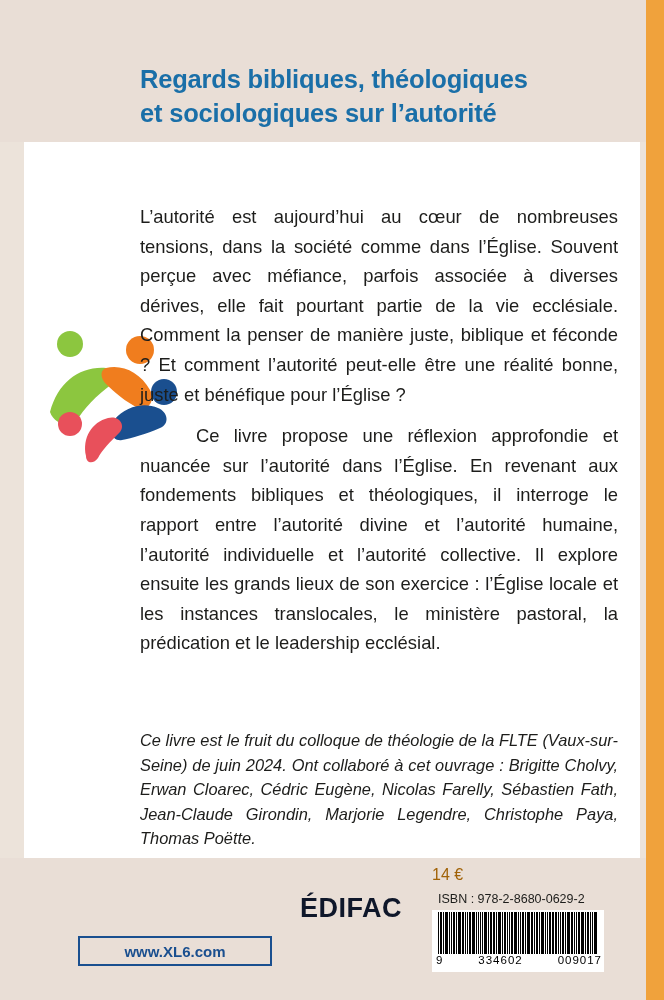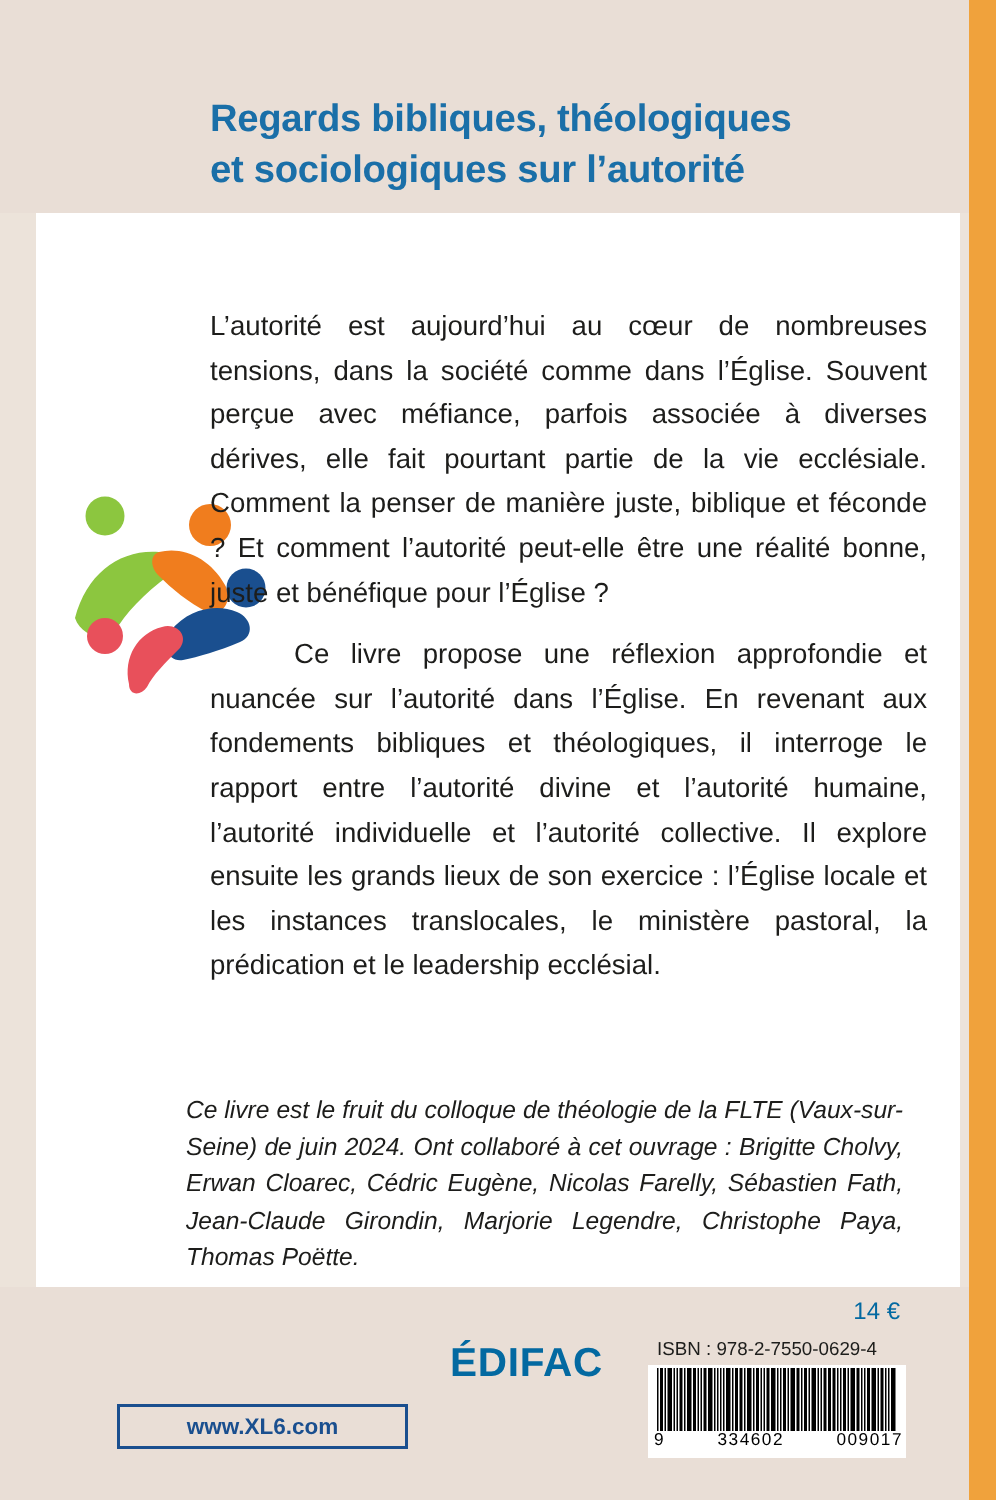--- a/index.html
+++ b/index.html
@@ -83,21 +83,21 @@
     margin: 0 0 12px 0;
     text-align: justify;
     text-justify: inter-word;
   }
   .p-indent { text-indent: 56px; }
   .p1 { margin-bottom: 14px; }
 
   
   .credits {
     position: absolute;
-    left: 124px;
+    left: 140px;
     top: 728px;
     width: 478px;
     font-style: italic;
     font-size: 16.4px;
     line-height: 24.5px;
     color: #1d1d1b;
     text-align: justify;
   }
 
   
@@ -130,33 +130,33 @@
   }
   .xl6 span {
     color: #1a4f8f;
     font-weight: bold;
     font-size: 15px;
   }
   .edifac {
     position: absolute;
     left: 300px;
     top: 893px;
-    color: #0369a1;
+    color: #0f172a;
     font-weight: bold;
     font-size: 27px;
     letter-spacing: 0.5px;
   }
   .price {
     position: absolute;
     left: 432px;
     top: 866px;
     width: 168px;
-    text-align: right;
+    text-align: left;
     font-size: 16px;
-    color: #0369a1;
+    color: #a16207;
   }
   .isbn {
     position: absolute;
     left: 438px;
     top: 892px;
     font-size: 12.5px;
     color: #1d1d1b;
   }
   .barcode {
     position: absolute;
@@ -234,21 +234,21 @@
   <div class="credits">Ce livre est le fruit du colloque de théologie de la FLTE (Vaux-sur-Seine) de juin 2024. Ont collaboré à cet ouvrage : Brigitte Cholvy, Erwan Cloarec, Cédric Eugène, Nicolas Farelly, Sébastien Fath, Jean-Claude Girondin, Marjorie Legendre, Christophe Paya, Thomas Poëtte.</div>
 
 
   <div class="xl6">
     <span>www.XL6.com</span>
   </div>
 
   <div class="edifac">ÉDIFAC</div>
 
   <div class="price">14 €</div>
-  <div class="isbn">ISBN : 978-2-7550-0629-4</div>
+  <div class="isbn">ISBN : 978-2-8680-0629-2</div>
 
   <div class="barcode">
     <div class="bars">
       <i style="width:1px"></i>
         <i style="width:2px"></i>
         <i style="width:1px"></i>
         <i style="width:3px"></i>
       <i style="width:1px"></i>
         <i style="width:1px"></i>
         <i style="width:2px"></i>

